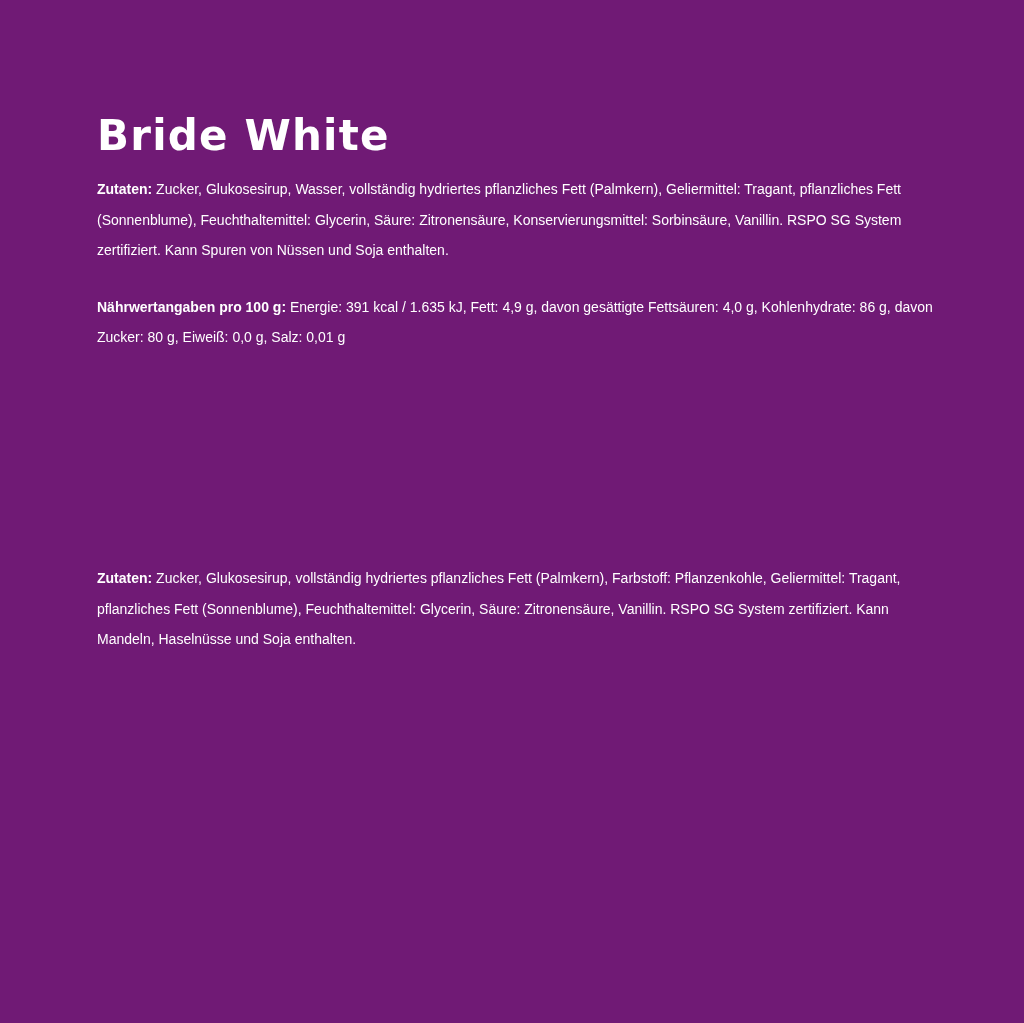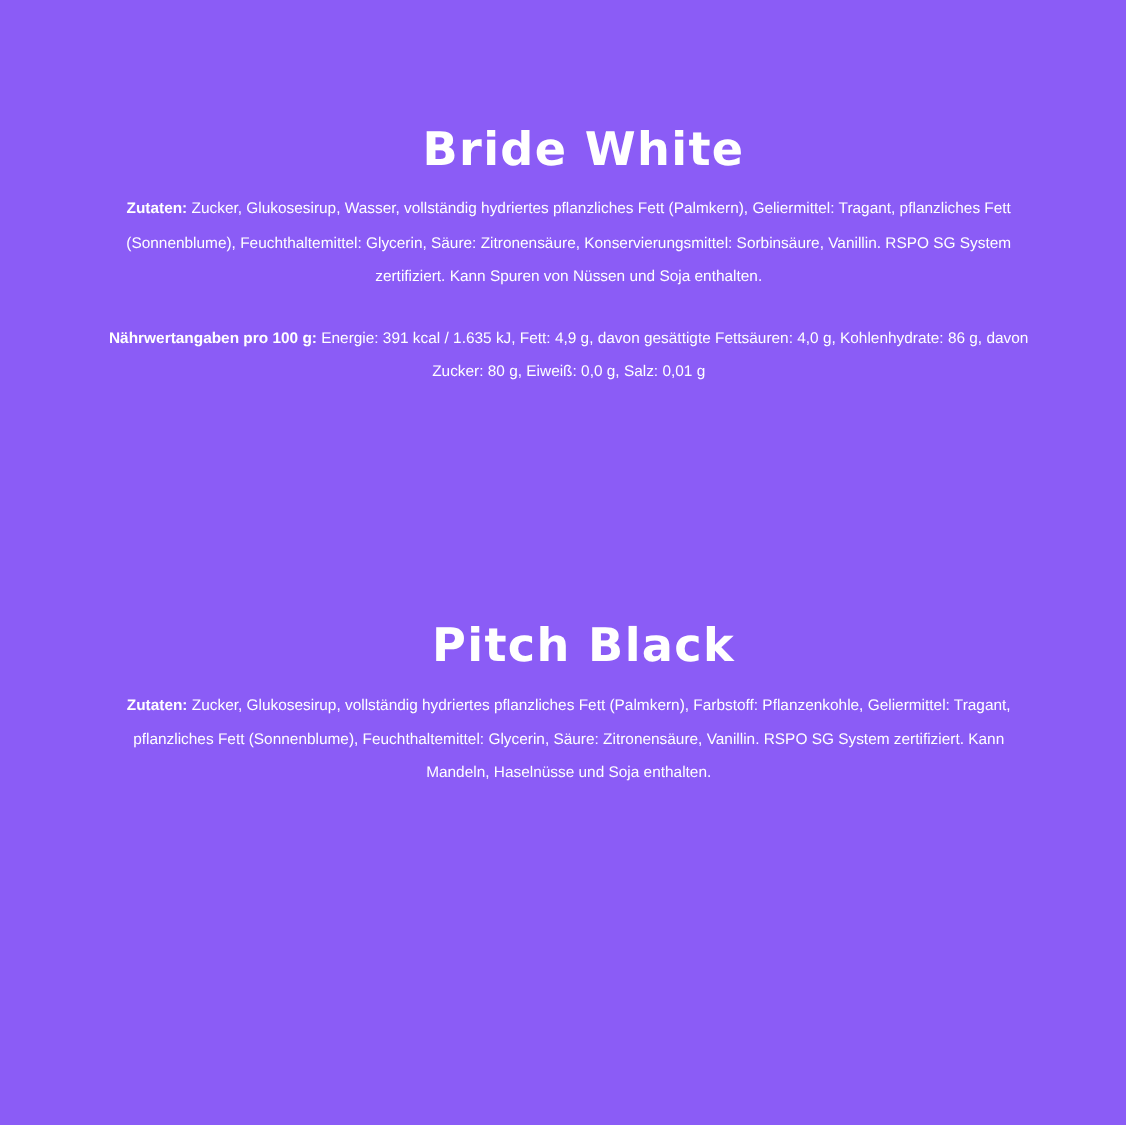--- a/index.html
+++ b/index.html
@@ -10,24 +10,23 @@
     width: 1024px;
     height: 1023px;
     background: #f5bb58;
     font-family: "DejaVu Sans", sans-serif;
     overflow: hidden;
   }
   .page {
     position: relative;
     width: 1024px;
     height: 1023px;
-    background: #8b5cf6;
+    background: #701a75;
     box-sizing: border-box;
     padding: 0 111px;
-    text-align: center;
   }
   .product {
     position: absolute;
     left: 97px;
     right: 60px;
   }
   .product-bride { top: 112px; }
   .product-pitch { top: 563px; }
 
   .product-title {
@@ -64,17 +63,16 @@
 
 <div class="page">
 
   <section class="product product-bride">
     <h2 class="product-title">Bride White</h2>
     <p class="para"><span class="lead">Zutaten:</span><span class="body-text"> Zucker, Glukosesirup, Wasser, vollständig hydriertes pflanzliches Fett (Palmkern), Geliermittel: Tragant, pflanzliches Fett (Sonnenblume), Feuchthaltemittel: Glycerin, Säure: Zitronensäure, Konservierungsmittel: Sorbinsäure, Vanillin. RSPO SG System zertifiziert. Kann Spuren von Nüssen und Soja enthalten.</span></p>
     <p class="para"><span class="lead">Nährwertangaben pro 100 g:</span><span class="body-text"> Energie: 391 kcal / 1.635 kJ, Fett: 4,9 g, davon gesättigte Fettsäuren: 4,0 g, Kohlenhydrate: 86 g, davon Zucker: 80 g, Eiweiß: 0,0 g, Salz: 0,01 g</span></p>
   </section>
 
   <section class="product product-pitch">
-    <h2 class="product-title">Pitch Black</h2>
     <p class="para"><span class="lead">Zutaten:</span><span class="body-text"> Zucker, Glukosesirup, vollständig hydriertes pflanzliches Fett (Palmkern), Farbstoff: Pflanzenkohle, Geliermittel: Tragant, pflanzliches Fett (Sonnenblume), Feuchthaltemittel: Glycerin, Säure: Zitronensäure, Vanillin. RSPO SG System zertifiziert. Kann Mandeln, Haselnüsse und Soja enthalten.</span></p>
   </section>
 
 </div>
 
 </body></html>

